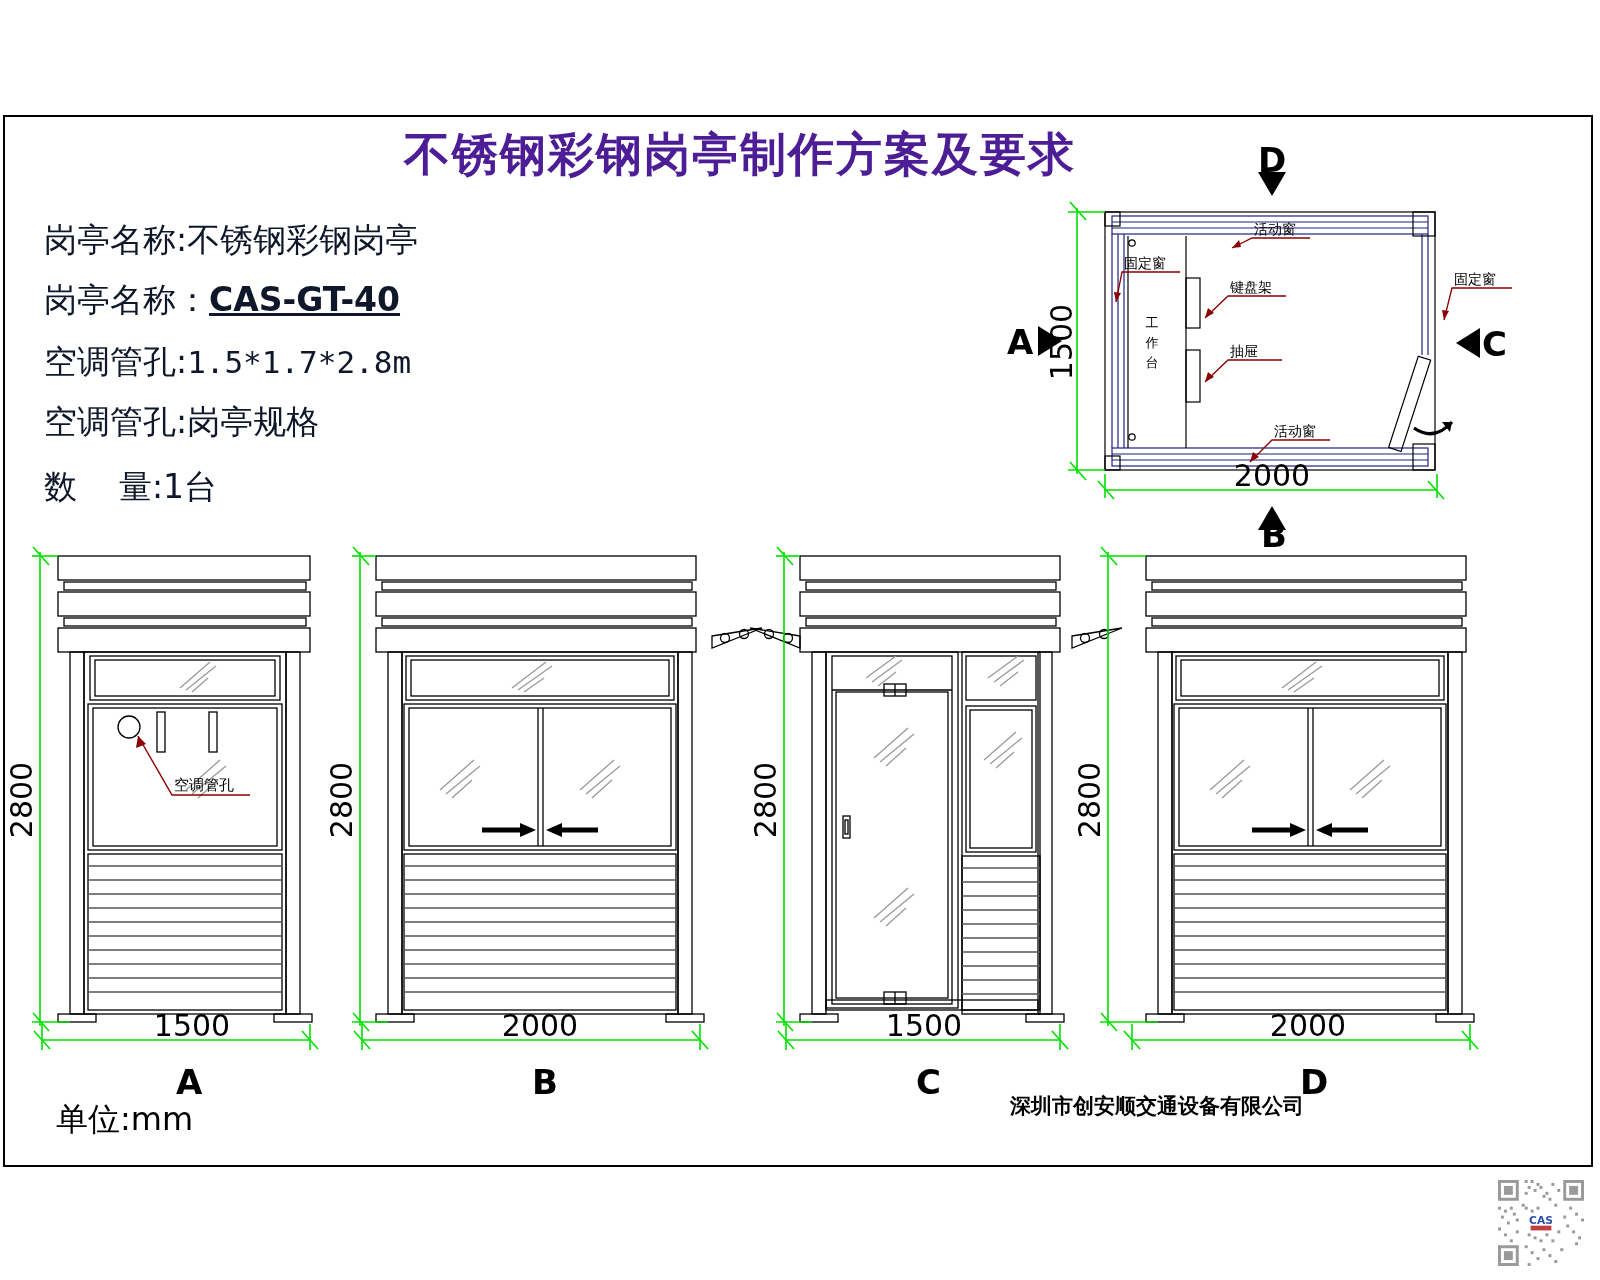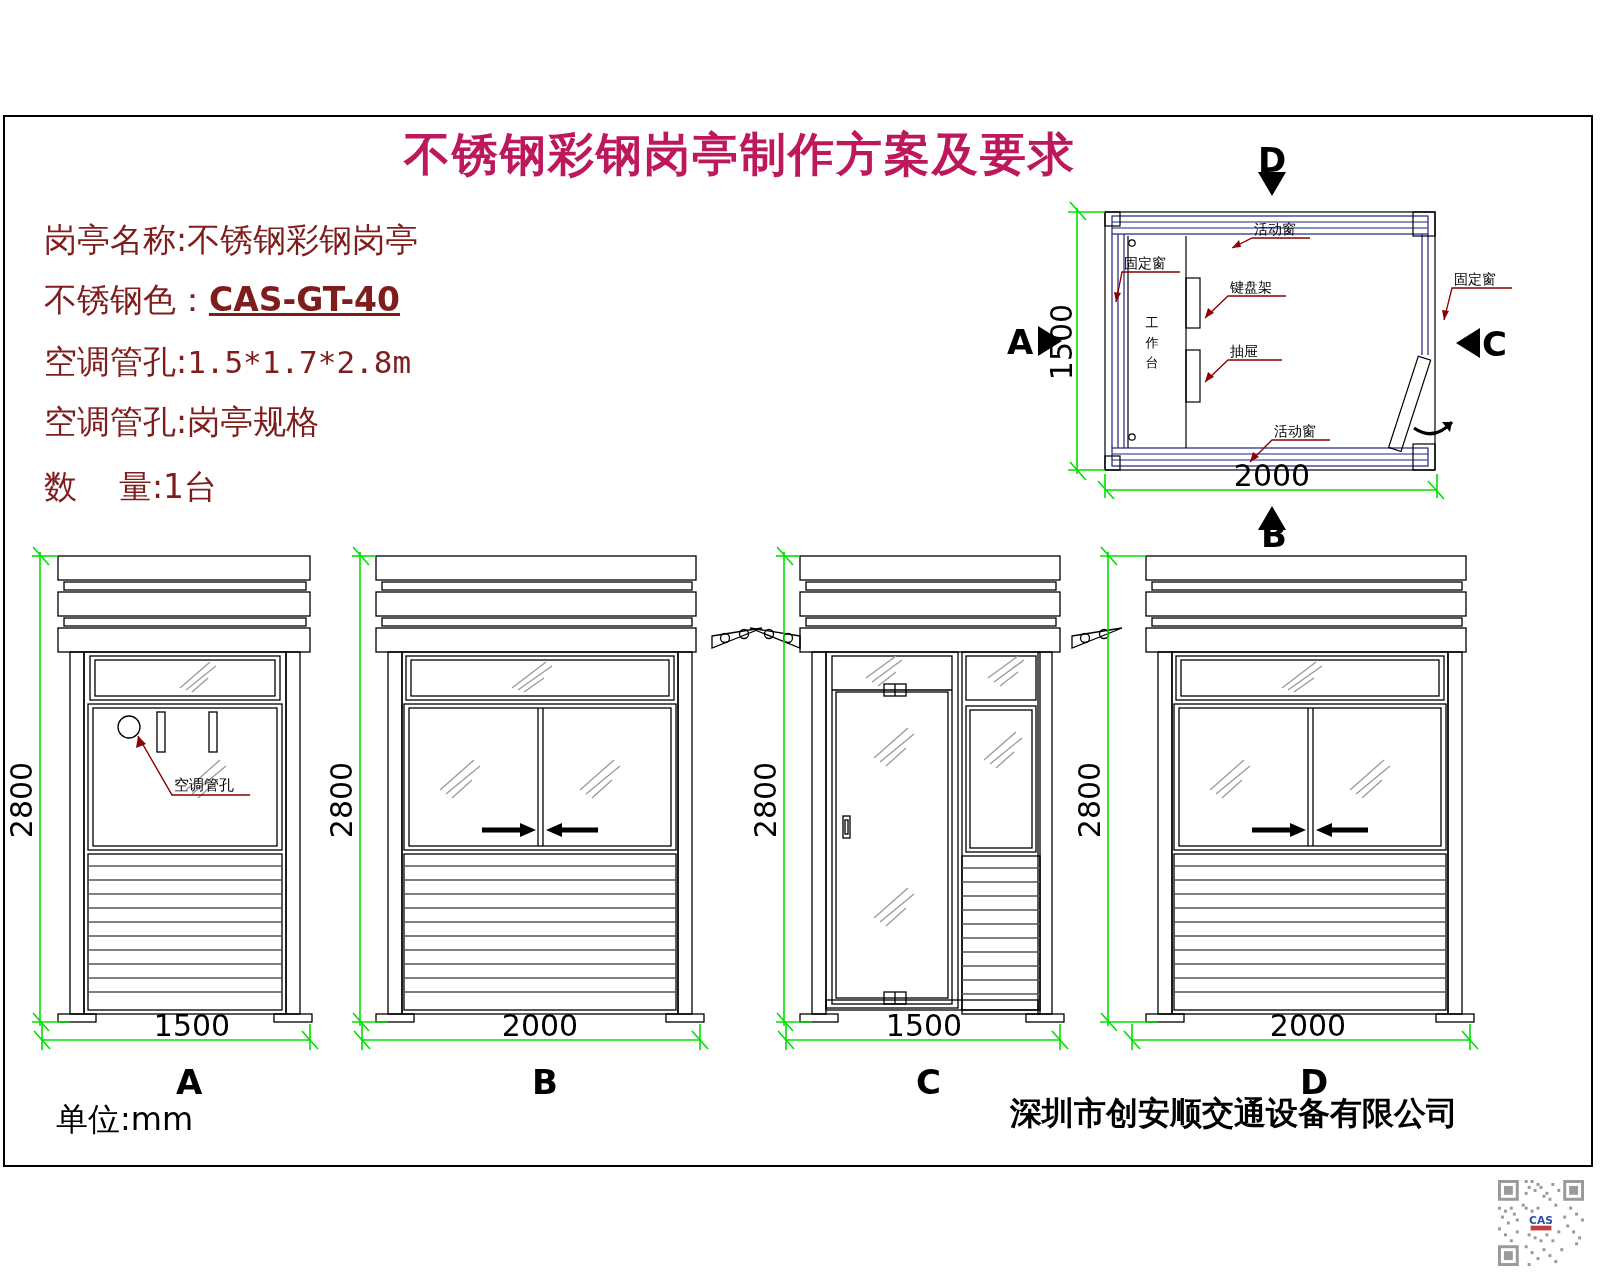--- a/index.html
+++ b/index.html
@@ -2,45 +2,45 @@
 <html><head>
 <meta charset="utf-8">
 <style>
   html,body{margin:0;padding:0;background:#fff;}
   body{width:1600px;height:1280px;position:relative;
        font-family:"DejaVu Sans","Liberation Sans",sans-serif;color:#000;}
   #sheet{position:absolute;left:0;top:0;width:1600px;height:1280px;overflow:hidden;background:#fff;}
   .frame{position:absolute;left:3px;top:115px;width:1590px;height:1052px;
          border:2px solid #000;box-sizing:border-box;}
   .title{position:absolute;left:0;top:124px;width:1480px;text-align:center;
-         color:#be185d;font-size:46px;font-weight:bold;letter-spacing:2px;
+         color:#4c1d95;font-size:46px;font-weight:bold;letter-spacing:2px;
          font-family:"DejaVu Sans","Liberation Sans",sans-serif;}
-  .spec{position:absolute;left:44px;font-size:33px;white-space:pre;color:#7f1d1d;
+  .spec{position:absolute;left:44px;font-size:33px;white-space:pre;color:#0f172a;
         font-family:"DejaVu Sans","Liberation Sans",sans-serif;}
   .spec .val-mono{font-family:"DejaVu Sans Mono","Liberation Mono",monospace;font-size:31px;}
   .spec .val-sans{font-family:"DejaVu Sans","Liberation Sans",sans-serif;font-weight:bold;font-size:33px;text-decoration:underline;}
   svg{position:absolute;left:0;top:0;overflow:visible;}
   .unit{position:absolute;left:56px;top:1098px;font-size:32px;}
-  .company{position:absolute;left:1010px;top:1092px;font-size:32px;font-weight:bold;}
+  .company{position:absolute;left:1010px;top:1092px;font-size:21px;font-weight:bold;}
   .viewlbl{position:absolute;font-size:34px;font-weight:bold;
            font-family:"DejaVu Sans","Liberation Sans",sans-serif;}
   .qrwrap{position:absolute;left:1498px;top:1180px;width:86px;height:86px;}
   .cnlab{font-family:"DejaVu Sans","Liberation Sans",sans-serif;}
 </style>
 </head>
 <body>
 
 <div id="sheet">
 
   <div class="frame"></div>
 
   <div class="title">不锈钢彩钢岗亭制作方案及要求</div>
 
   <div class="spec" style="top:218px"><span>岗亭名称:</span><span>不锈钢彩钢岗亭</span></div>
-  <div class="spec" style="top:278px"><span>不锈钢色：</span><span class="val-sans">CAS-GT-40</span></div>
+  <div class="spec" style="top:278px"><span>岗亭名称：</span><span class="val-sans">CAS-GT-40</span></div>
   <div class="spec" style="top:340px"><span>空调管孔:</span><span class="val-mono">1.5*1.7*2.8m</span></div>
   <div class="spec" style="top:400px"><span>空调管孔:</span><span>岗亭规格</span></div>
   <div class="spec" style="top:465px"><span>数    量:</span><span>1台</span></div>
 
   <svg width="1600" height="1280">
     <g stroke="#000" fill="none" stroke-width="1.2">
 
       <rect x="1105" y="212" width="330" height="258"></rect>
 
       <rect x="1112" y="216" width="316" height="18" stroke="#202080"></rect>

